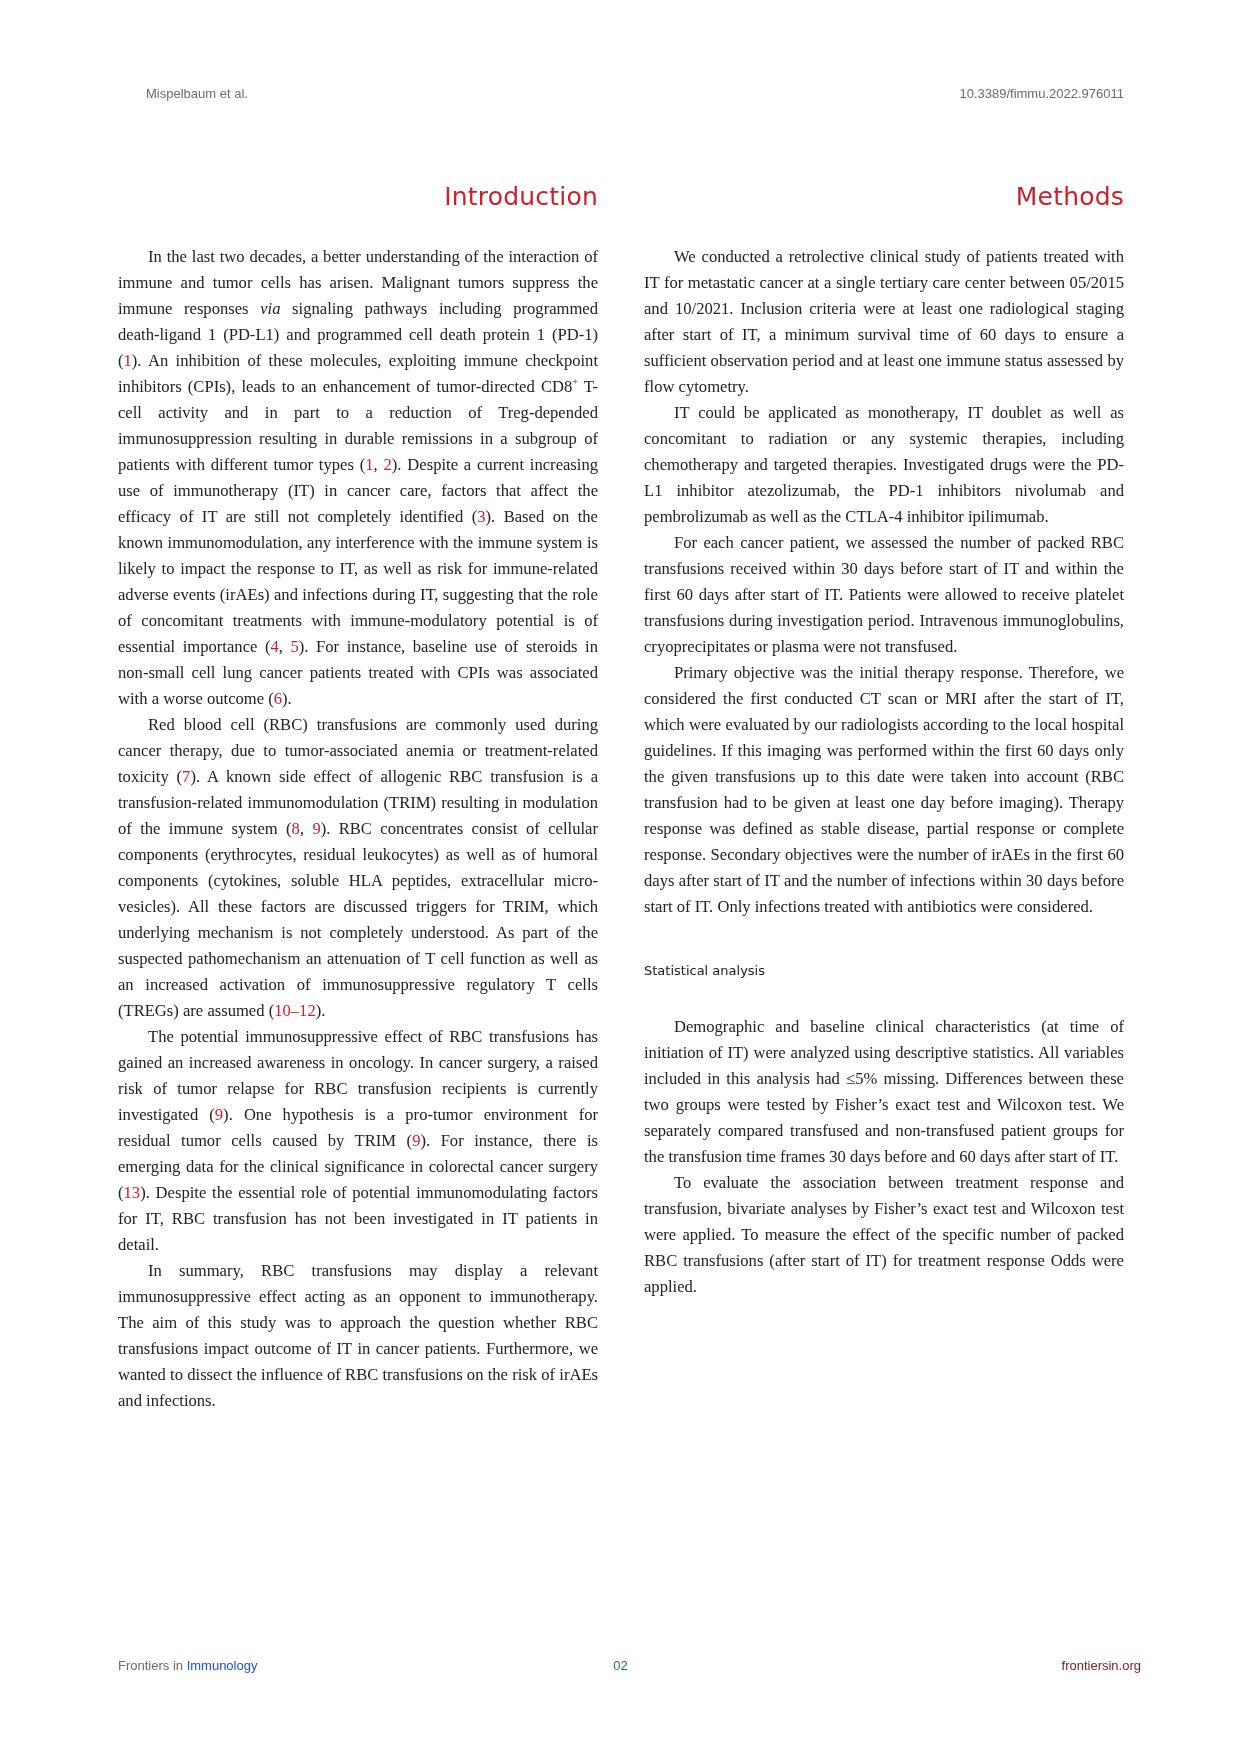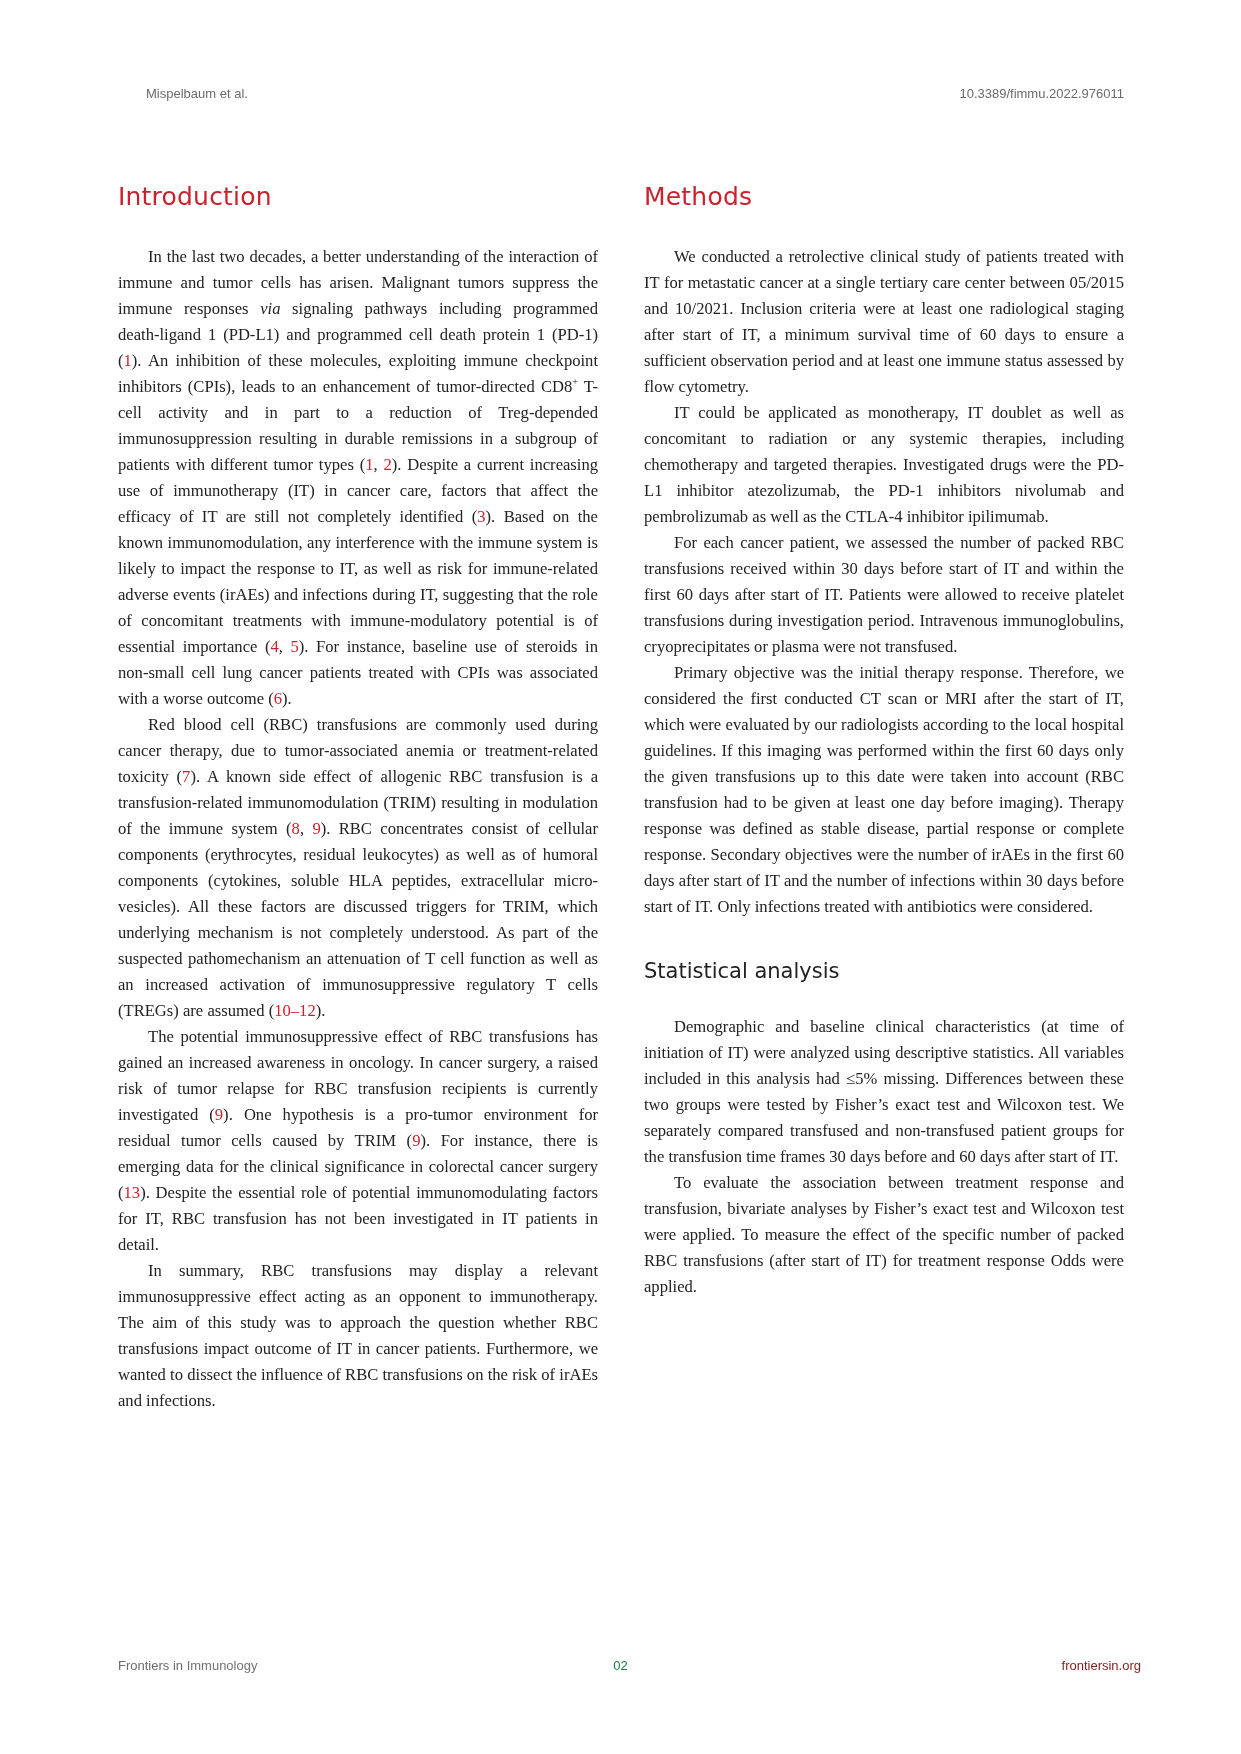--- a/index.html
+++ b/index.html
@@ -3,30 +3,30 @@
 <meta charset="utf-8">
 <style>
   html, body { margin: 0; padding: 0; background: #ffffff; }
   body { width: 1241px; height: 1754px; position: relative; overflow: hidden; }
   .running-head { position: absolute; top: 86px; font-family: "Liberation Sans", sans-serif; font-size: 13px; color: #6b6b6b; margin-left: 28px; }
   .rh-left { left: 118px; }
   .rh-right { right: 117px; }
   .col { position: absolute; top: 180px; width: 480px; font-family: "Liberation Serif", serif; font-size: 16.6px; line-height: 26px; color: #222; }
   .col-left { left: 118px; }
   .col-right { left: 644px; }
-  h2.section-title { font-family: "DejaVu Sans", sans-serif; font-weight: normal; font-size: 25px; color: #c8232c; margin: 0 0 30px 0; line-height: 34px; letter-spacing: 0.2px; }
-  h3.subsection-title { font-family: "DejaVu Sans", sans-serif; font-weight: normal; font-size: 21px; color: #222; margin: 36px 0 28px 0; line-height: 30px; }
+  h2.section-title { font-family: "DejaVu Sans", sans-serif; font-weight: normal; font-size: 25px; color: #c8232c; margin: 0 0 30px 0; line-height: 34px; letter-spacing: 0.2px; text-align: right; }
+  h3.subsection-title { font-family: "DejaVu Sans", sans-serif; font-weight: normal; font-size: 13px; color: #222; margin: 36px 0 28px 0; line-height: 30px; }
   p.para { margin: 0; text-align: justify; text-indent: 30px; hyphens: none; }
   .cite { color: #c8232c; }
   sup { font-size: 10px; line-height: 0; }
   .footer { position: absolute; top: 1658px; font-family: "Liberation Sans", sans-serif; font-size: 13px; color: #6b6b6b; }
   .ft-left { left: 118px; }
   .ft-center { left: 0; right: 0; text-align: center; color: #15803d; }
   .ft-right { right: 100px; color: #7f1d1d; }
-  .red { color: #737373; }
+  .red { color: #1d4ed8; }
 </style>
 </head>
 <body>
 
 <div class="running-head rh-left">Mispelbaum et al.</div>
 <div class="running-head rh-right">10.3389/fimmu.2022.976011</div>
 
 <div class="col col-left">
   <h2 class="section-title">Introduction</h2>
 

